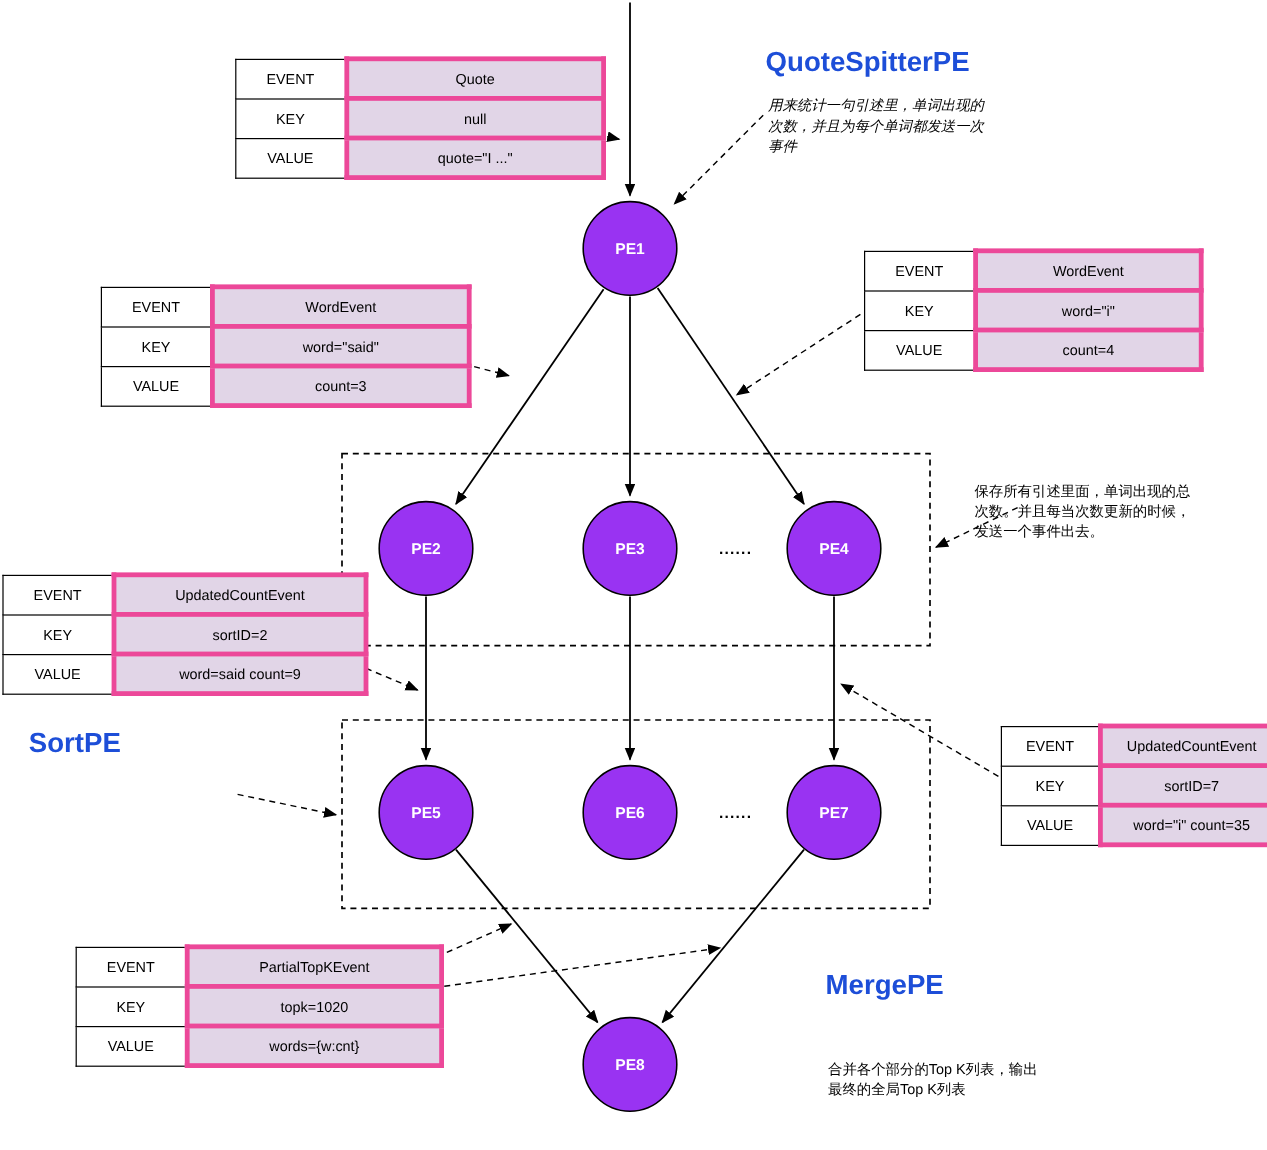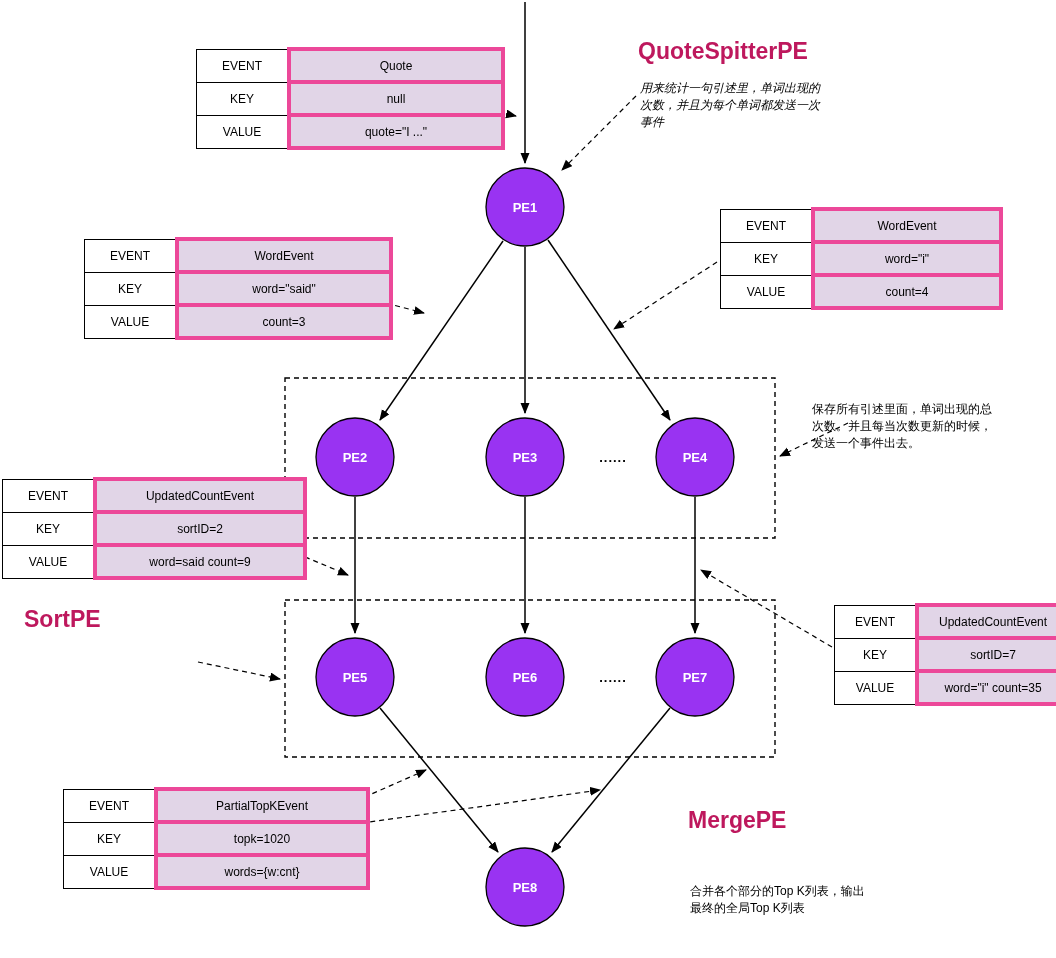--- a/index.html
+++ b/index.html
@@ -13,21 +13,21 @@
   table.etable{
     position:absolute;border-collapse:collapse;table-layout:fixed;
     font-family:"Liberation Sans",sans-serif;font-size:12px;color:#000;
   }
   table.etable td{height:29px;text-align:center;vertical-align:middle;padding:0 20px;margin-left:40px;}
   table.etable td.lbl{width:50px;background:#ffffff;border:1px solid #000000;}
   table.etable td.val{background:#e1d5e7;border:4px solid #ec4899;}
 
   
   .stage-title{
-    position:absolute;font-weight:700;font-size:23px;color:#be185d;white-space:nowrap;
+    position:absolute;font-weight:700;font-size:23px;color:#1d4ed8;white-space:nowrap;
   }
   .stage-desc{
     position:absolute;font-size:12px;line-height:17px;color:#000;
   }
   .desc-line{white-space:nowrap;}
 
   
   text.pe-label{
     font-family:"Liberation Sans",sans-serif;font-size:13px;font-weight:700;fill:#ffffff;
   }

